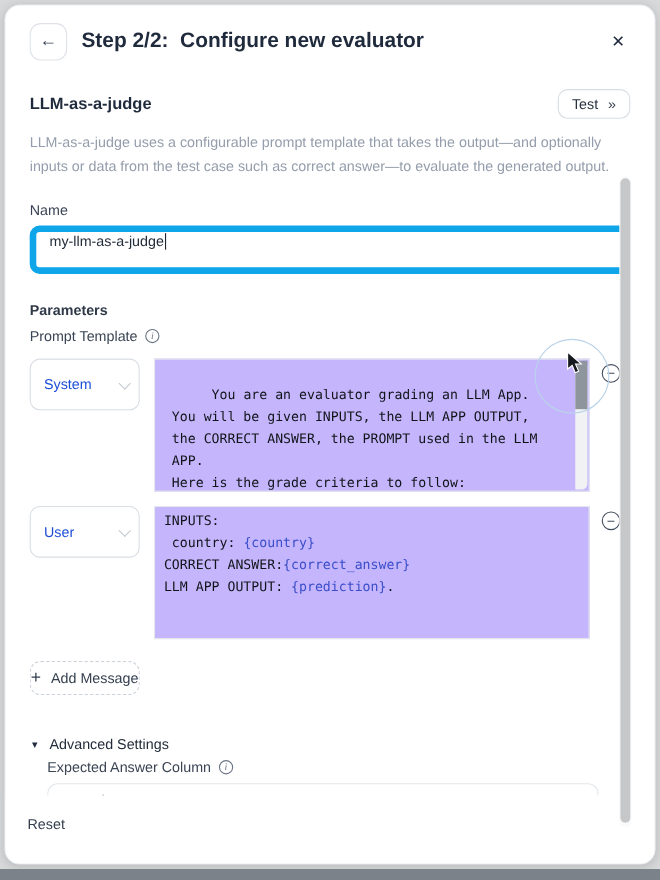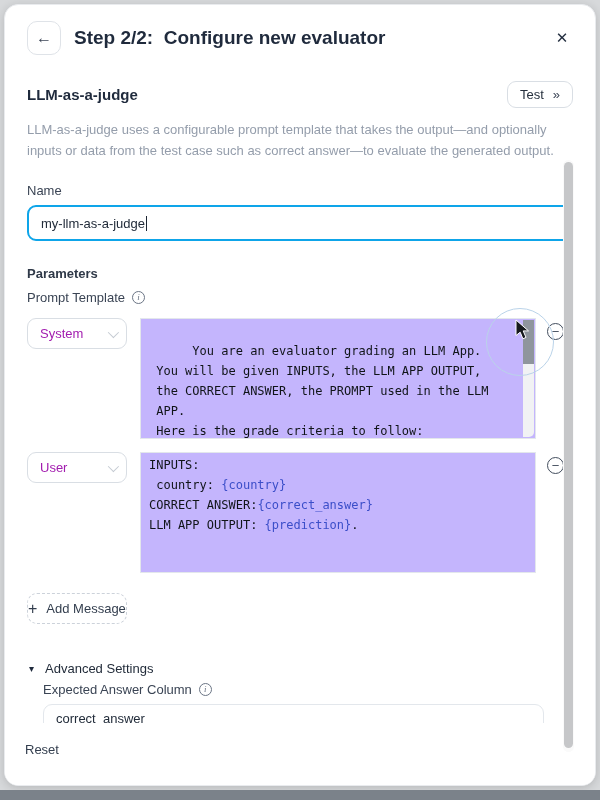--- a/index.html
+++ b/index.html
@@ -53,33 +53,33 @@
   .label-row { display: flex; align-items: center; gap: 7px; }
   .info-icon {
     width: 13px; height: 13px; border: 1.2px solid #6b7585; border-radius: 50%;
     font-size: 9px; color: #6b7585; display: inline-flex; align-items: center;
     justify-content: center; font-family: "Liberation Serif", serif; font-style: italic;
     line-height: 1; flex: 0 0 auto;
   }
   
   .name-label { margin: 22px 22px 7px 22px; }
   .name-input {
-    margin: 0 22px; height: 31px; border: 2px solid #0ea5e9; border-radius: 9px;
-    display: flex; align-items: center; padding: 16px 12px; font-size: 13px; color: #222c3a;
+    margin: 0 22px; height: 31px; border: 6px solid #0ea5e9; border-radius: 9px;
+    display: flex; align-items: flex-end; padding: 16px 12px; font-size: 13px; color: #222c3a;
     background: #fff;
   }
   .caret { display: inline-block; width: 1px; height: 15px; background: #1c2633; margin-left: 1px; }
   .params-heading { margin: 25px 22px 0 22px; font-size: 13px; font-weight: 700; color: #2f3948; }
   .prompt-template-row { margin: 9px 22px 0 22px; }
   
   .msg-row { display: flex; align-items: flex-start; margin: 13px 22px 0 22px; }
   .role-select {
-    width: 100px; height: 31px; border: 1px solid #d9dee4; border-radius: 9px;
+    width: 100px; height: 47px; border: 1px solid #d9dee4; border-radius: 9px;
     display: flex; align-items: center; justify-content: space-between;
-    padding: 0 10px 0 12px; font-size: 13px; color: #a21caf; background: #fff;
+    padding: 0 10px 0 12px; font-size: 13px; color: #1d4ed8; background: #fff;
     cursor: pointer; flex: 0 0 auto;
   }
   .chevron-down {
     width: 8px; height: 8px; border-right: 1.6px solid #c4cad2; border-bottom: 1.6px solid #c4cad2;
     transform: rotate(45deg) translateY(-2px);
   }
   .msg-box {
     margin-left: 13px; width: 396px; height: 121px;
     border: 1px solid #e3e7ec; border-radius: 0; background: #c4b5fd;
     padding: 2px 8px; overflow: hidden; position: relative;

